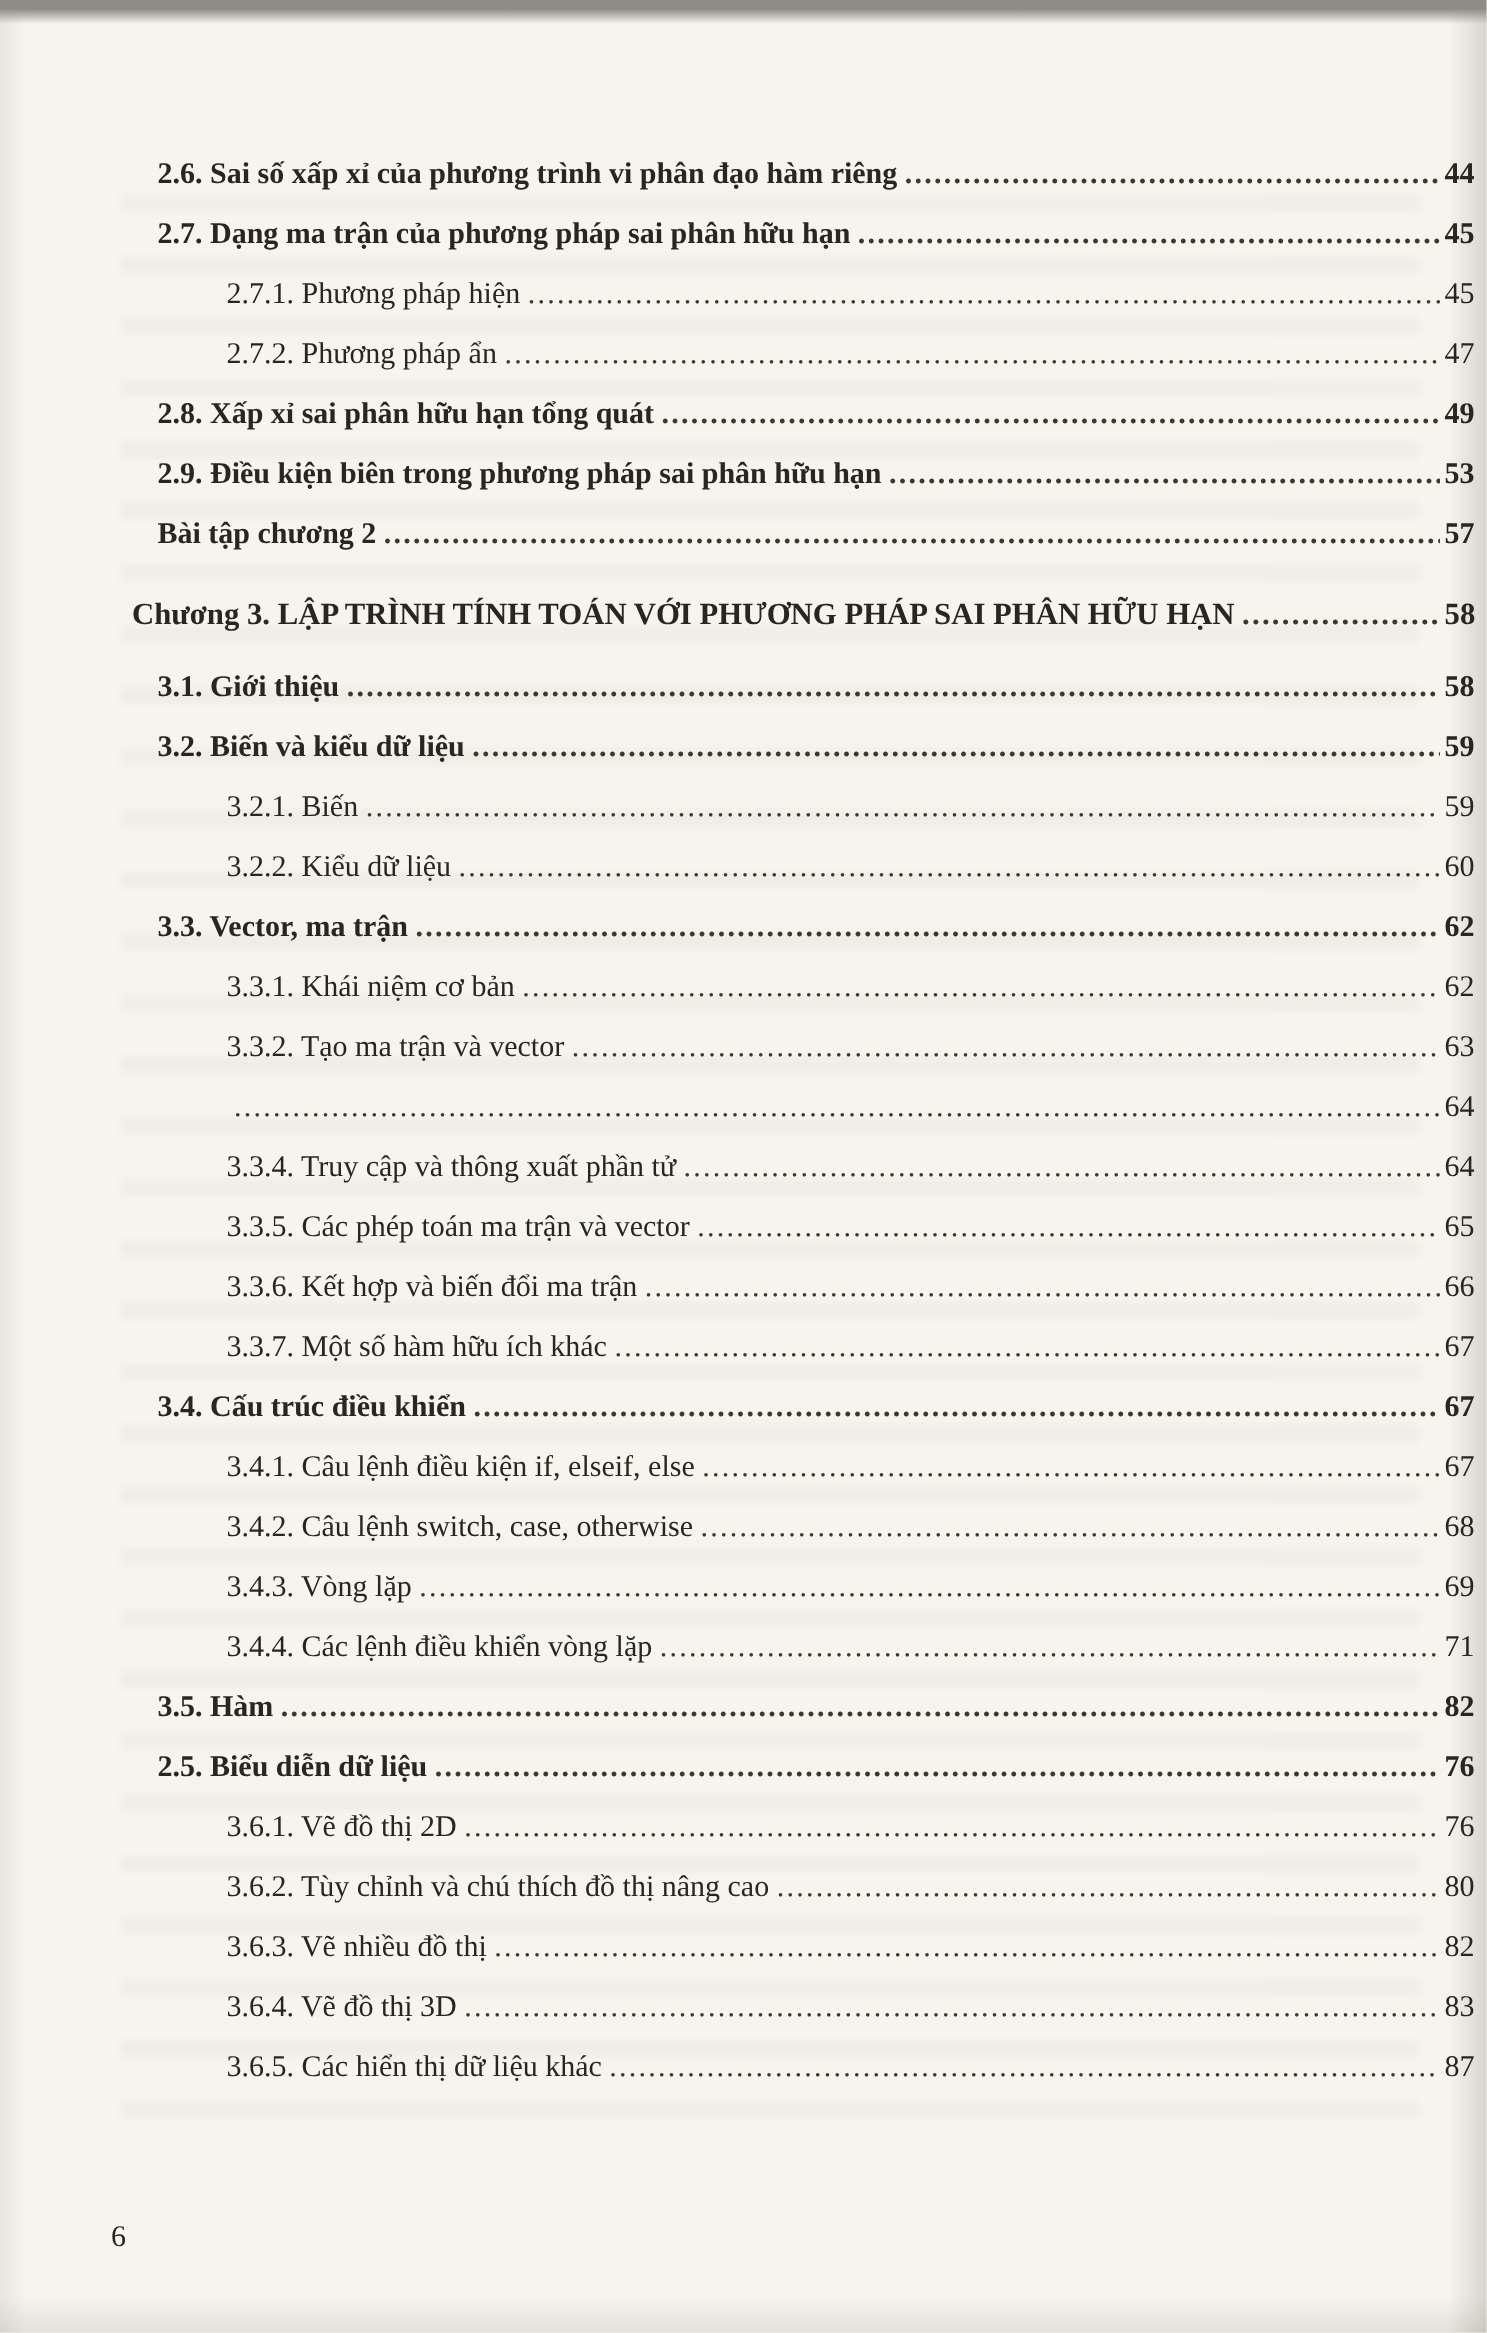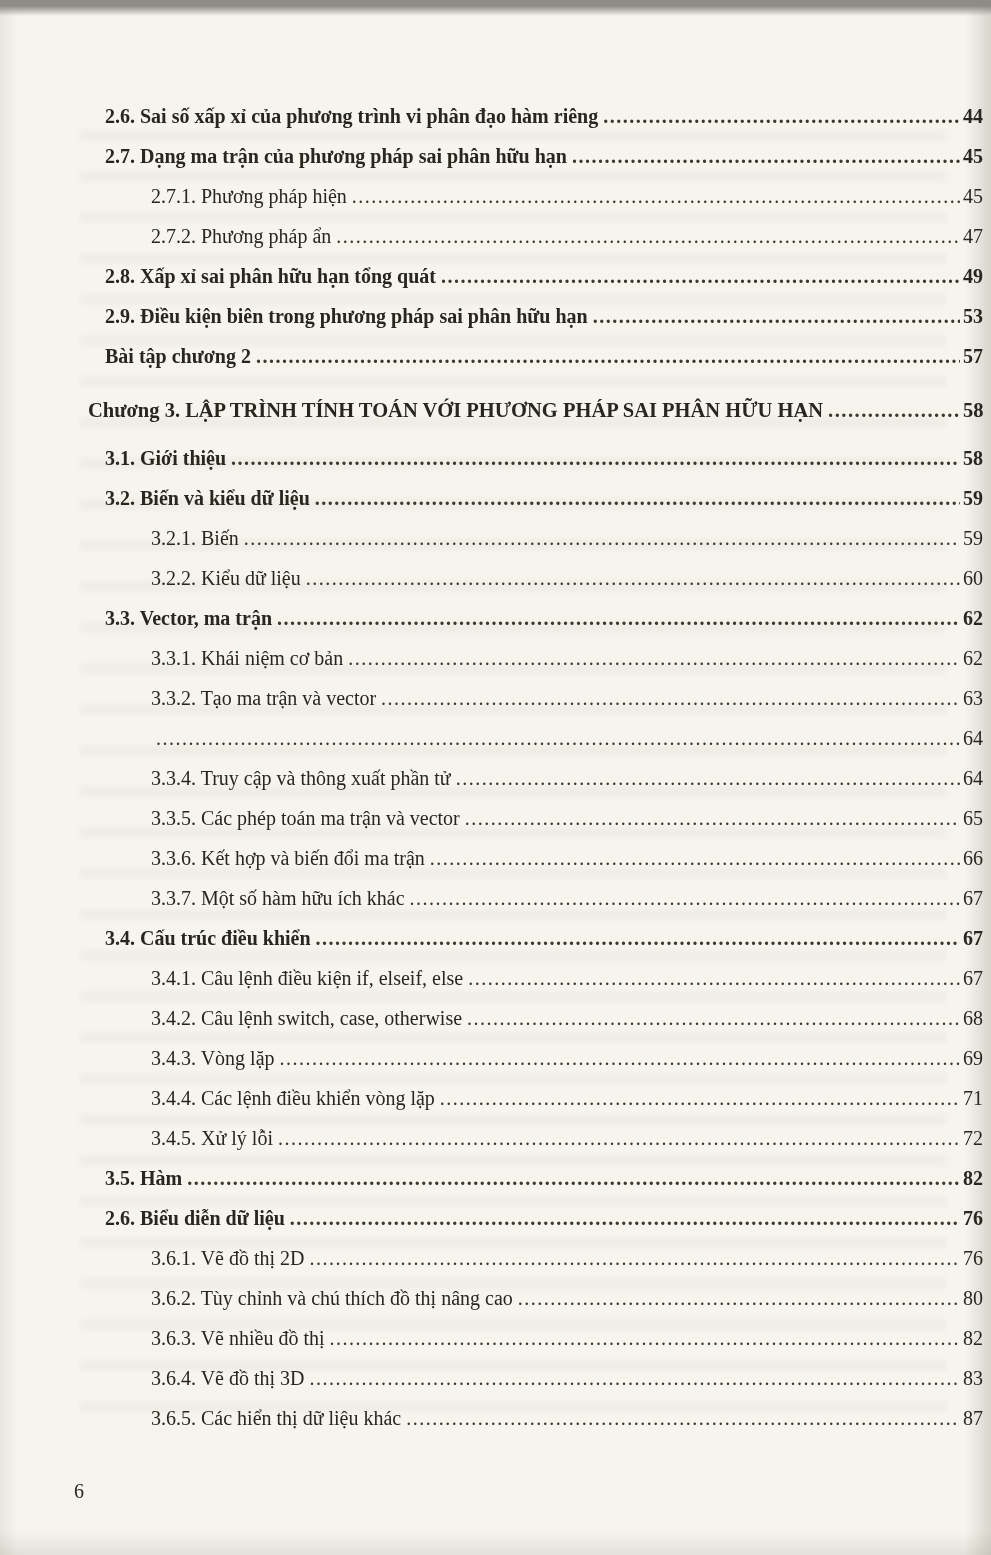--- a/index.html
+++ b/index.html
@@ -221,32 +221,27 @@
       <div class="toc-row level-2">
         <span class="toc-label">3.4.3. Vòng lặp</span>
         <span class="leader"></span>
         <span class="toc-page">69</span>
       </div>
       <div class="toc-row level-2">
         <span class="toc-label">3.4.4. Các lệnh điều khiển vòng lặp</span>
         <span class="leader"></span>
         <span class="toc-page">71</span>
       </div>
-      <div class="toc-row level-2">
-        <span class="toc-label">3.4.5. Xử lý lỗi</span>
-        <span class="leader"></span>
-        <span class="toc-page">72</span>
-      </div>
       <div class="toc-row level-1">
         <span class="toc-label">3.5. Hàm</span>
         <span class="leader"></span>
         <span class="toc-page">82</span>
       </div>
       <div class="toc-row level-1">
-        <span class="toc-label">2.6. Biểu diễn dữ liệu</span>
+        <span class="toc-label">2.5. Biểu diễn dữ liệu</span>
         <span class="leader"></span>
         <span class="toc-page">76</span>
       </div>
       <div class="toc-row level-2">
         <span class="toc-label">3.6.1. Vẽ đồ thị 2D</span>
         <span class="leader"></span>
         <span class="toc-page">76</span>
       </div>
       <div class="toc-row level-2">
         <span class="toc-label">3.6.2. Tùy chỉnh và chú thích đồ thị nâng cao</span>

